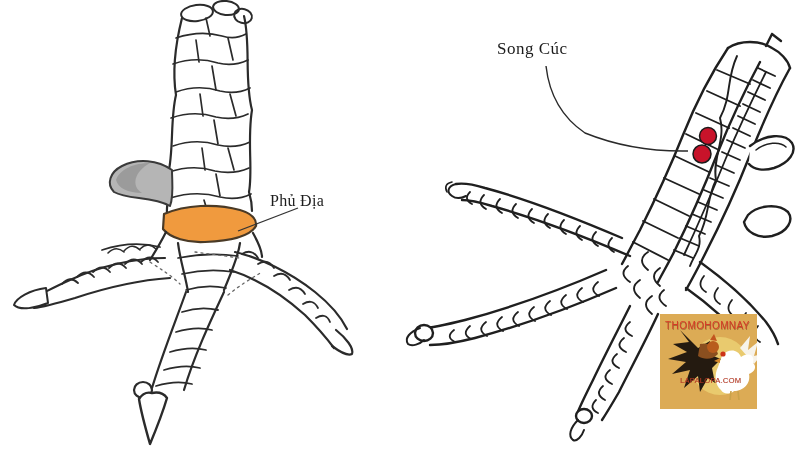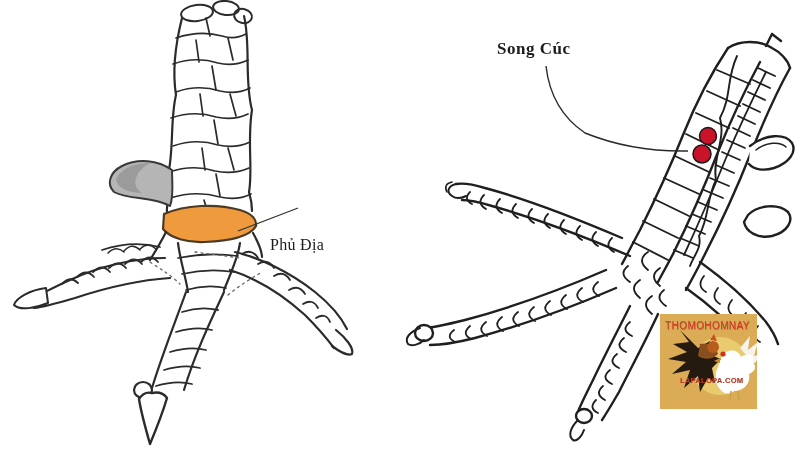--- a/index.html
+++ b/index.html
@@ -1,29 +1,29 @@
 <!DOCTYPE html>
 <html><head>
 <meta charset="utf-8">
 <style>
   html,body{margin:0;padding:0;}
   body{width:800px;height:450px;background:#ffffff;overflow:hidden;position:relative;
        font-family:"Liberation Serif",serif;}
   .canvas{position:absolute;inset:0;width:800px;height:450px;}
   svg.art{position:absolute;left:0;top:0;}
   .diagram-label{position:absolute;color:#1c1c1c;white-space:nowrap;}
-  .label-phu-dia{left:270px;top:192px;font-size:16px;letter-spacing:0.3px;margin-top:44px;}
-  .label-song-cuc{left:497px;top:39px;font-size:17px;font-weight:bold;letter-spacing:0.5px;}
+  .label-phu-dia{left:270px;top:192px;font-size:16px;letter-spacing:0.3px;}
+  .label-song-cuc{left:497px;top:39px;font-size:17px;font-weight:normal;letter-spacing:0.5px;}
   .logo{position:absolute;left:660px;top:314px;width:97px;height:95px;background:#DCAB55;
         overflow:hidden;font-family:"Liberation Sans",sans-serif;}
   .logo svg{position:absolute;left:0;top:0;}
   .logo-title{position:absolute;left:0;right:2px;top:6px;text-align:center;color:#D63A26;
         font-size:10px;font-weight:normal;letter-spacing:0.4px;
         text-shadow:0.5px 0.5px 0 rgba(90,40,10,0.45);}
-  .logo-site{position:absolute;left:20px;top:62px;color:#C23A28;font-size:7.5px;font-weight:bold;
+  .logo-site{position:absolute;left:20px;top:62px;color:#C23A28;font-size:7.5px;font-weight:normal;
         letter-spacing:0.3px;text-shadow:0.4px 0.4px 0 rgba(90,40,10,0.4);}
 </style>
 </head>
 <body>
 
 <div class="canvas">
 
   <svg class="art" width="800" height="450" viewBox="0 0 800 450">
 
     <g fill="none" stroke="#2b2b2b" stroke-width="2.2" stroke-linecap="round" stroke-linejoin="round">

